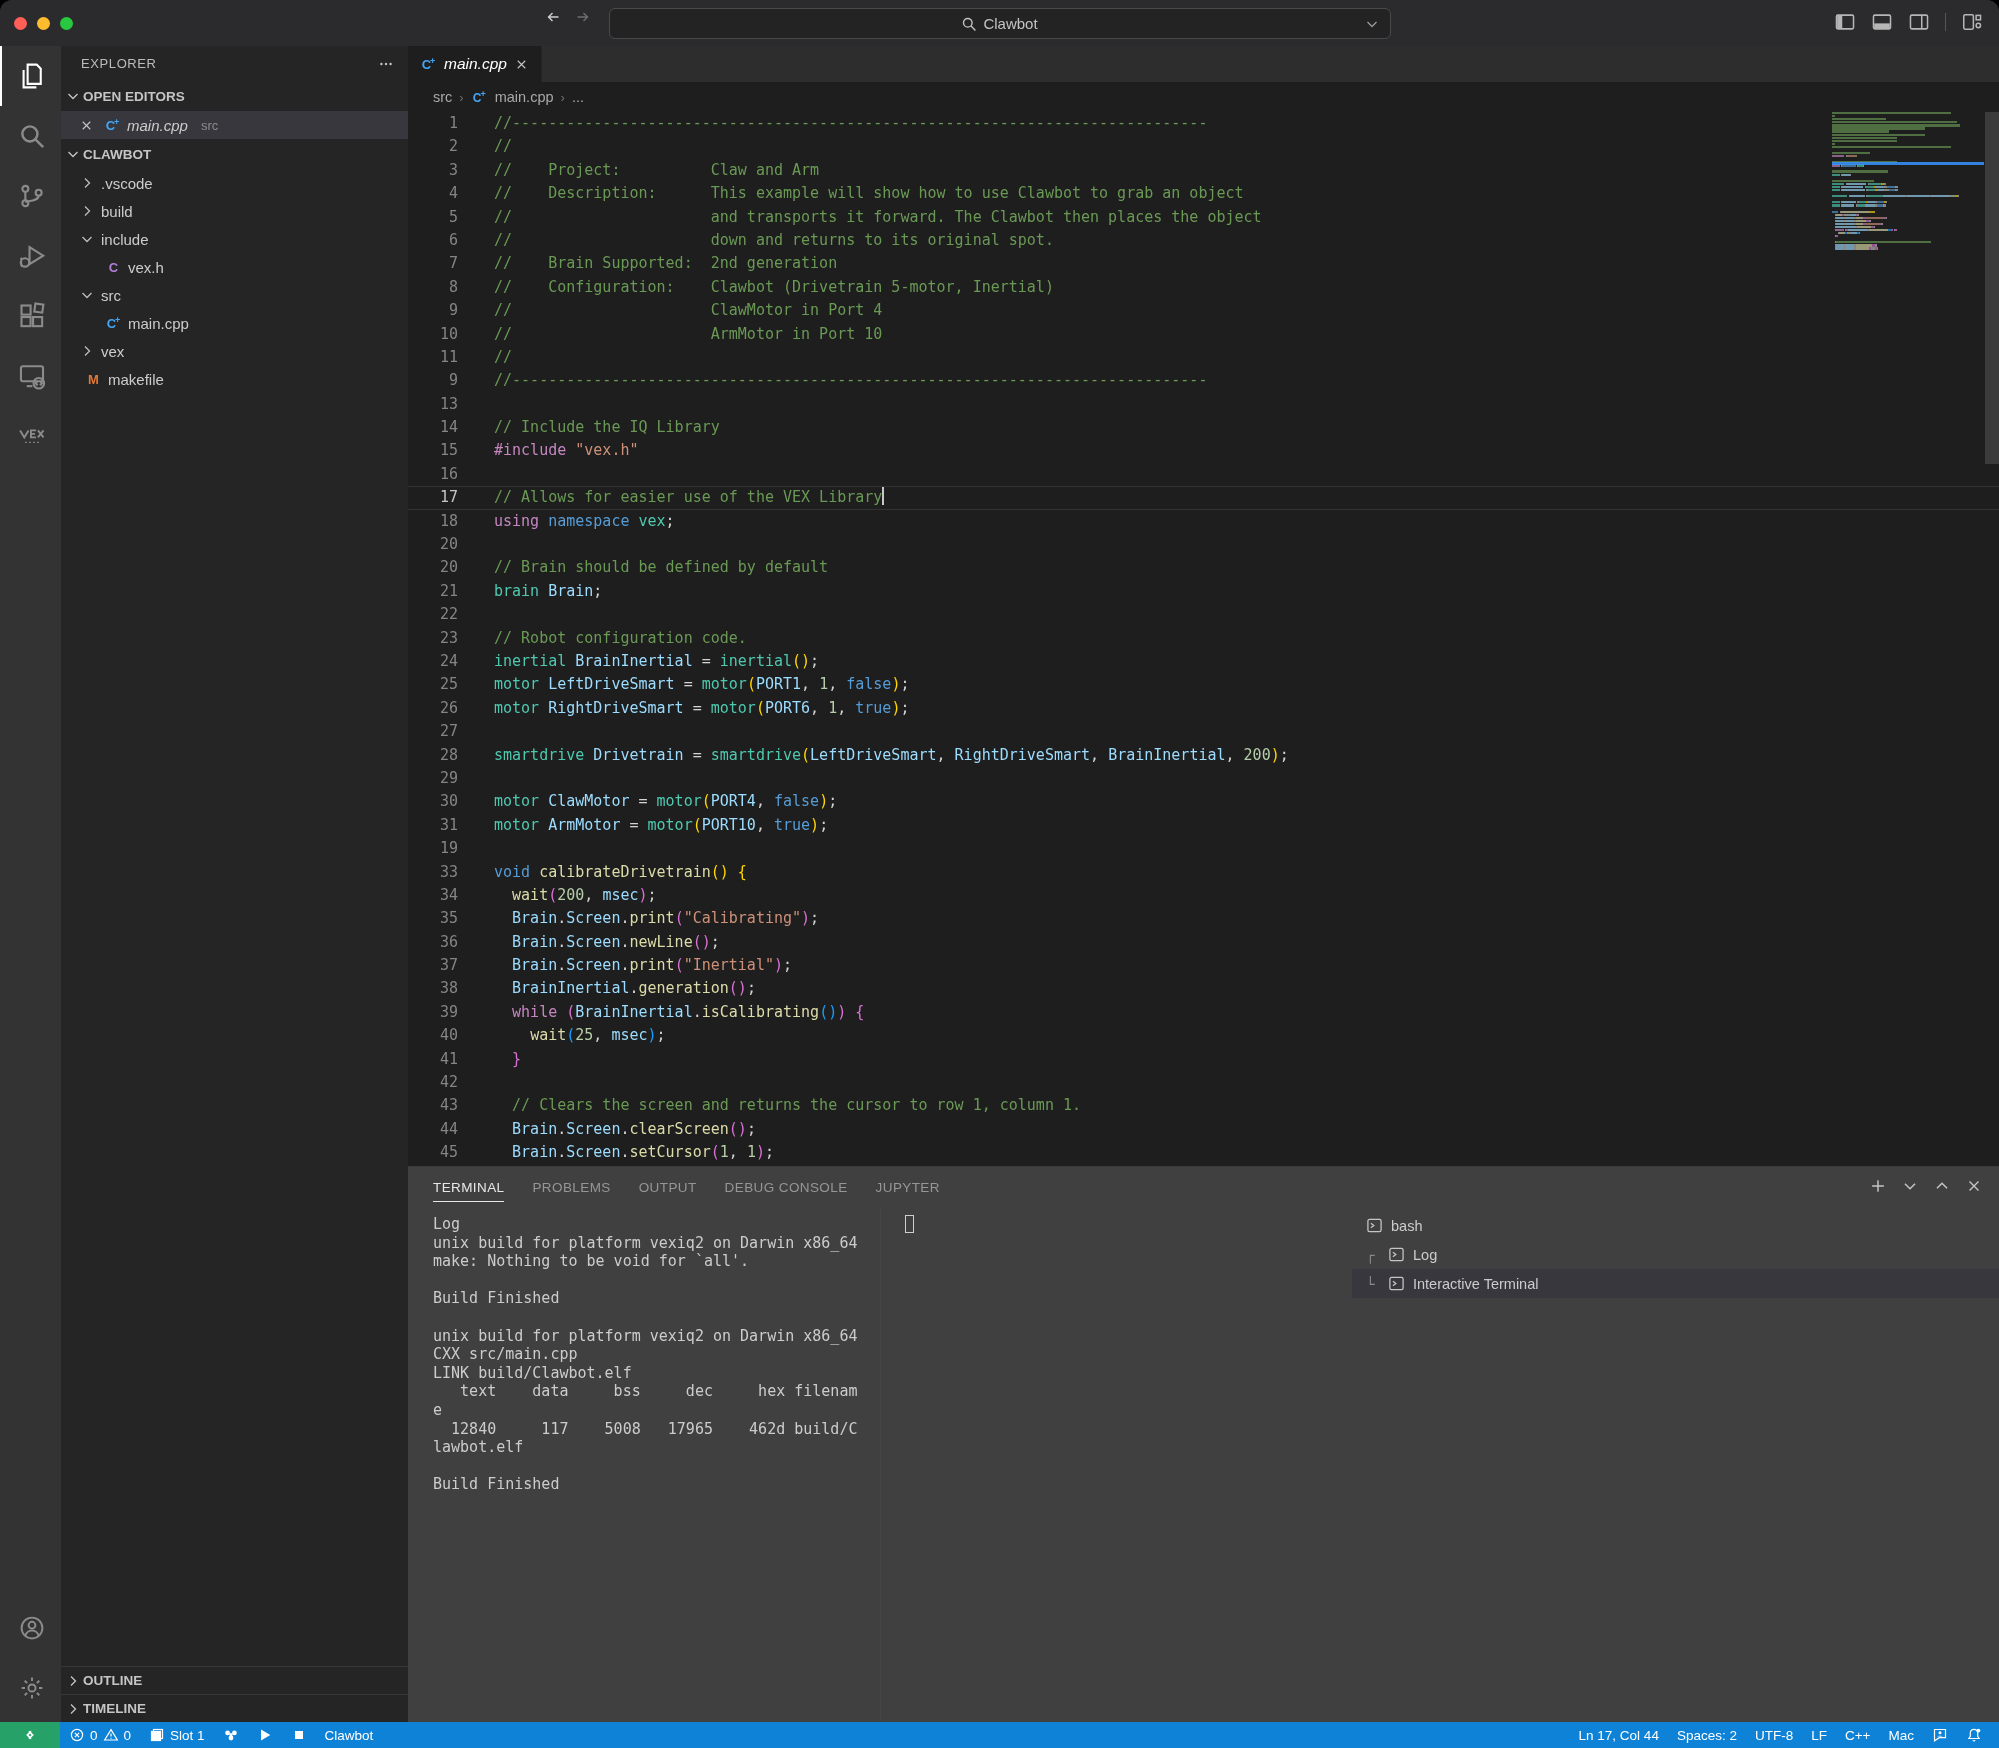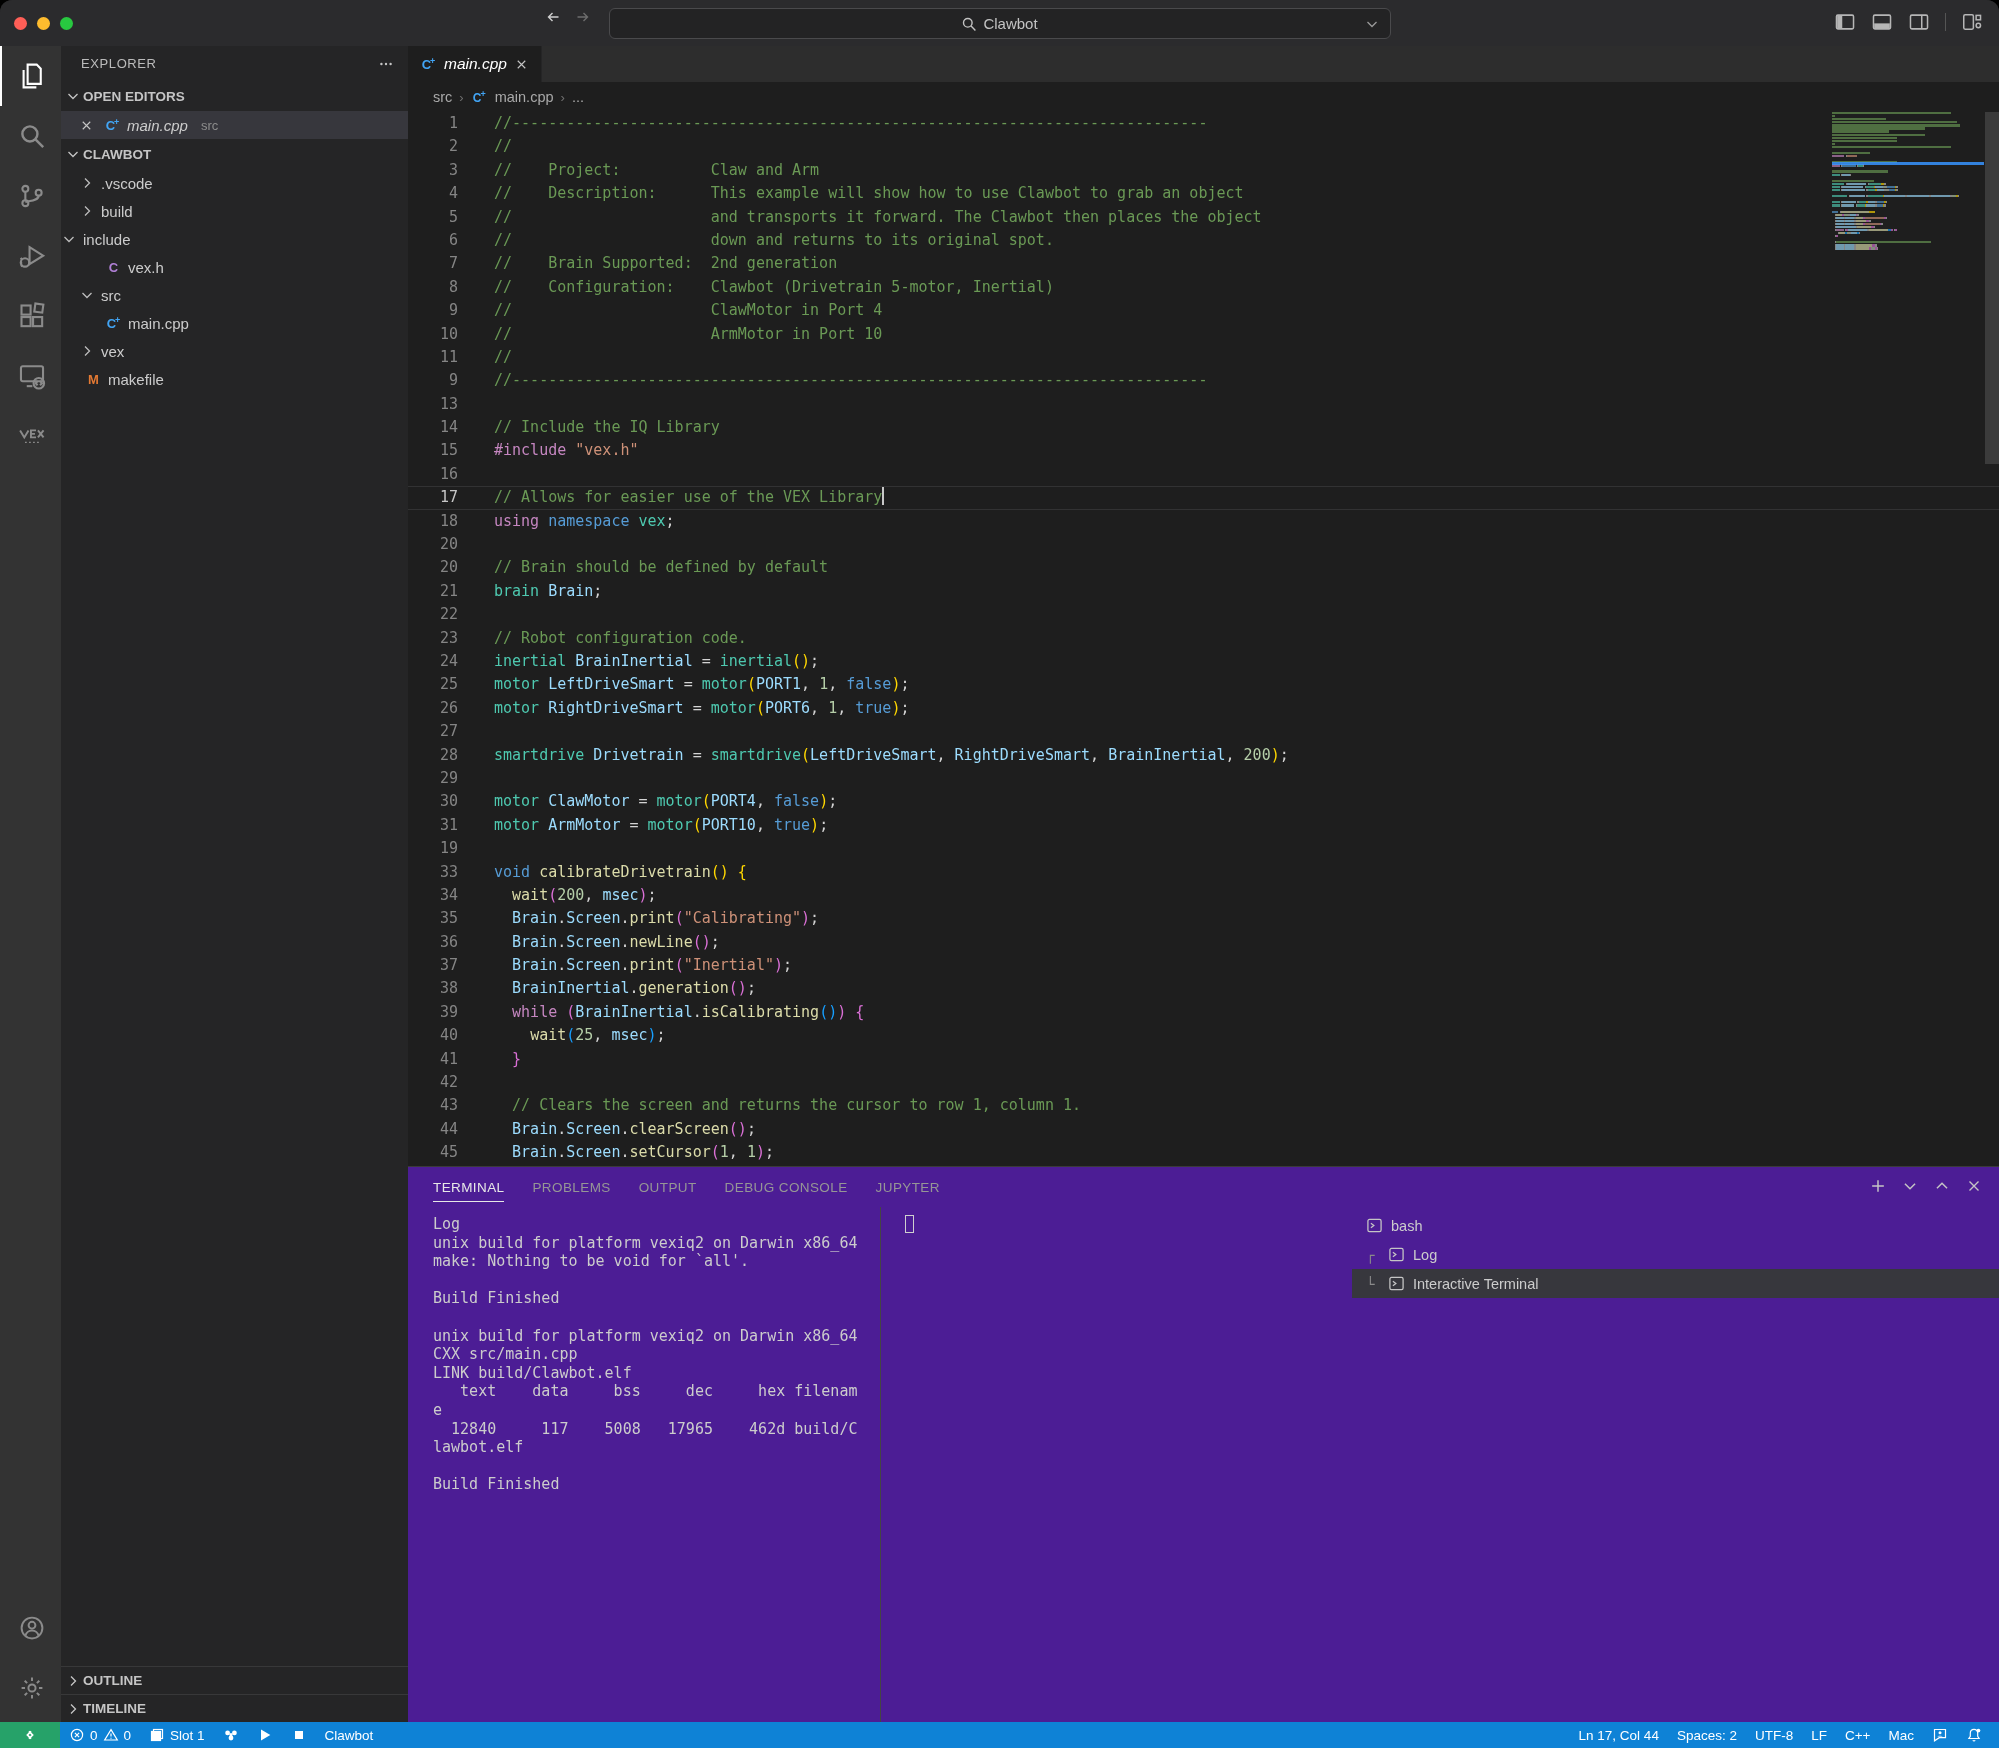--- a/index.html
+++ b/index.html
@@ -71,21 +71,21 @@
   .tk-id{color:#9cdcfe;} .tk-fn{color:#dcdcaa;} .tk-st{color:#ce9178;} .tk-nu{color:#b5cea8;}
   .tk-pw{color:#d4d4d4;} .tk-b1{color:#ffd700;} .tk-b2{color:#da70d6;} .tk-b3{color:#179fff;}
 
   #minimap{position:absolute;top:66px;right:15px;width:152px;}
   .mm-line{height:2.2px;margin-bottom:.9px;white-space:nowrap;font-size:0;}
   .mm-seg{display:inline-block;height:2.2px;opacity:.65;}
   #mm-current{position:absolute;left:0;right:0;height:3px;background:#3794ff;opacity:.85;}
   #scrollbar{position:absolute;top:66px;right:0;width:14px;height:352px;background:rgba(121,121,121,.32);}
 
   
-  #panel{position:absolute;left:408px;top:1166px;right:0;bottom:26px;background:#4c1d95;border-top:1px solid #3a3a3a;box-sizing:border-box;}
+  #panel{position:absolute;left:408px;top:1166px;right:0;bottom:26px;background:#404040;border-top:1px solid #3a3a3a;box-sizing:border-box;}
   #panel-tabs{height:40px;display:flex;align-items:center;gap:28px;padding-left:25px;font-size:13.5px;letter-spacing:.4px;color:#969696;}
   .ptab{position:relative;height:100%;display:flex;align-items:center;}
   .ptab.active{color:#e7e7e7;}
   .ptab.active::after{content:"";position:absolute;left:0;right:0;bottom:5px;height:1.5px;background:#e7e7e7;}
   #panel-actions{position:absolute;right:16px;top:10px;display:flex;gap:14px;color:#c5c5c5;align-items:center;}
   #panel-actions .icon{width:18px;height:18px;}
   #term-left{position:absolute;left:25px;top:48px;width:430px;bottom:0;font-family:"DejaVu Sans Mono","Liberation Mono",monospace;
       font-size:15px;line-height:18.6px;color:#cccccc;}
   .tline{white-space:pre;height:18.6px;}
   #term-divider{position:absolute;left:472px;top:40px;bottom:0;width:1px;background:#454545;}
@@ -310,21 +310,21 @@
           <span>.vscode</span>
         </div>
         <div class="row" style="padding-left: 18px;">
           <span class="icon chev" style="width: 16px; height: 16px;">
             <svg viewBox="0 0 16 16" fill="none" stroke="currentColor" stroke-width="1.3">
               <path d="M6 3.5L10.5 8 6 12.5"></path>
             </svg>
           </span>
           <span>build</span>
         </div>
-        <div class="row" style="">
+        <div class="row" style="padding-left: 18px;">
           <span class="icon chev" style="width: 16px; height: 16px;">
             <svg viewBox="0 0 16 16" fill="none" stroke="currentColor" stroke-width="1.3">
               <path d="M3.5 6L8 10.5 12.5 6"></path>
             </svg>
           </span>
           <span>include</span>
         </div>
         <div class="row" style="padding-left: 44px;">
           <span class="fico fi-ch">C</span>
           <span>vex.h</span>

